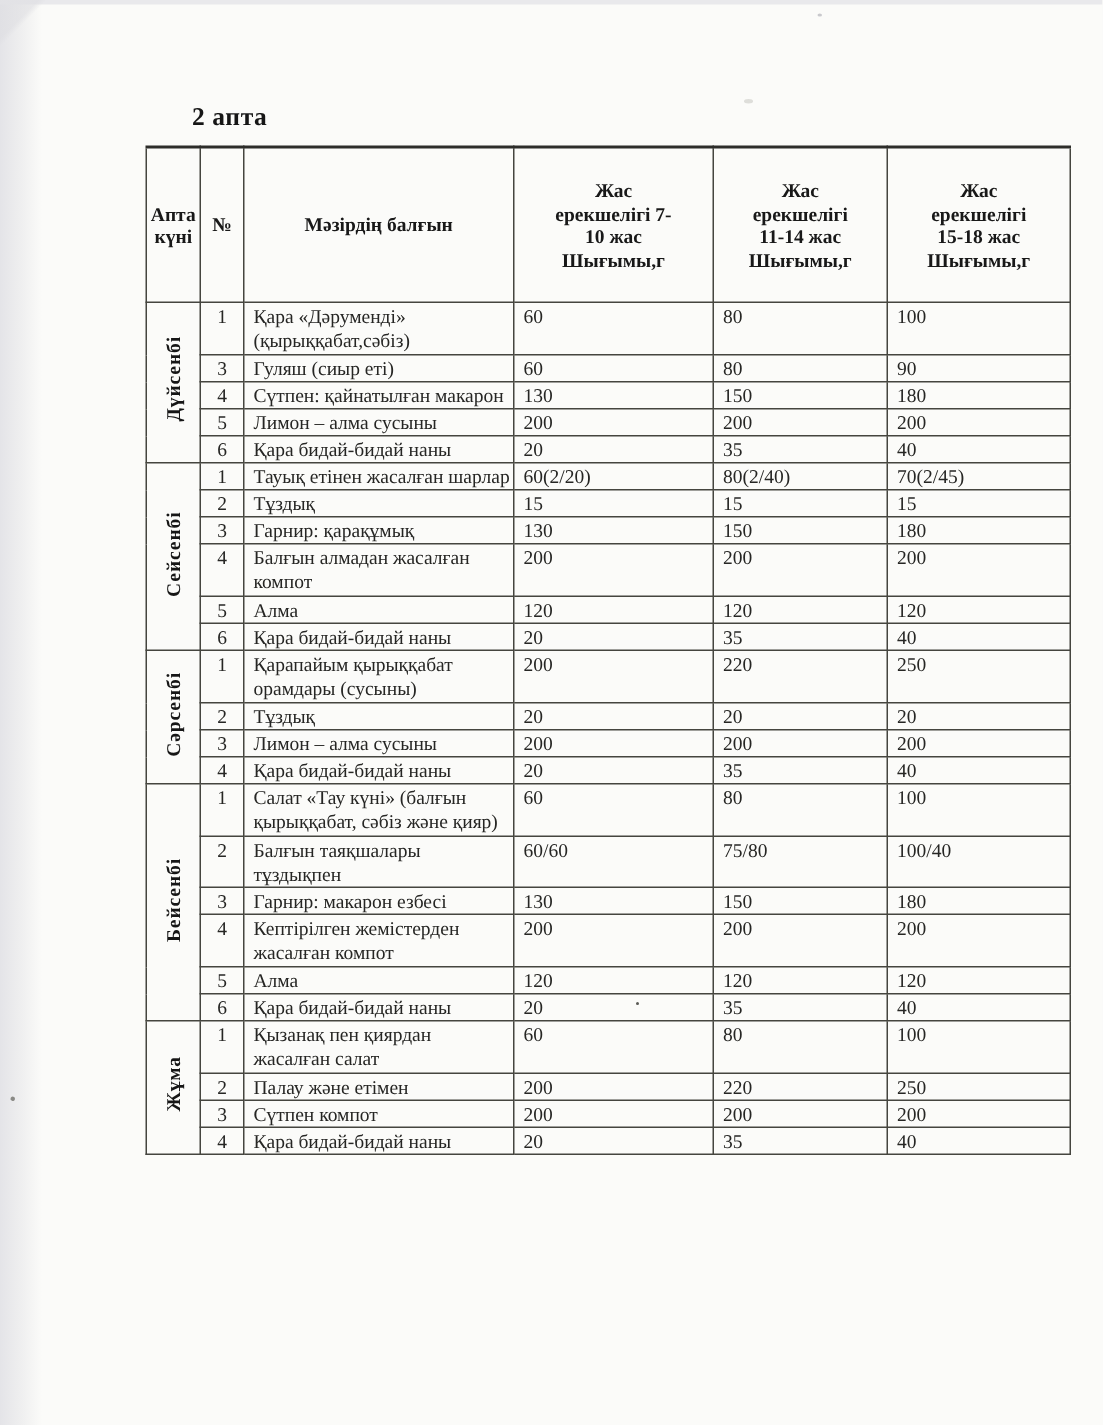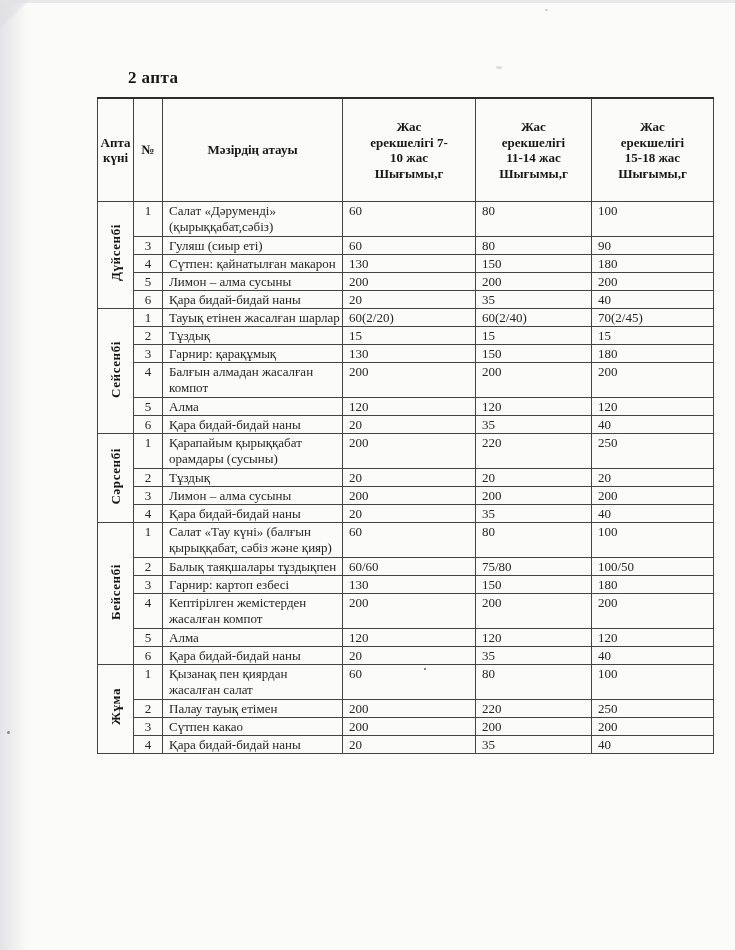--- a/index.html
+++ b/index.html
@@ -60,40 +60,40 @@
         <col style="width:180px">
       <col style="width:133px">
         <col style="width:116px">
         <col style="width:122px">
     </colgroup>
     <thead>
       <tr>
         <th>Апта
 күні</th>
         <th>№</th>
-        <th>Мәзірдің атауы</th>
+        <th>Мәзірдің балғын</th>
         <th>Жас
 ерекшелігі 7-
 10 жас
 Шығымы,г</th>
         <th>Жас
 ерекшелігі
 11-14 жас
 Шығымы,г</th>
         <th>Жас
 ерекшелігі
 15-18 жас
 Шығымы,г</th>
       </tr>
     </thead>
     <tbody id="table-body">
         <tr class="tall">
           <td class="day" rowspan="5"><span>Дүйсенбі</span></td>
           <td class="num">1</td>
-          <td class="name">Салат «Дәруменді» (қырыққабат,сәбіз)</td>
+          <td class="name">Қара «Дәруменді» (қырыққабат,сәбіз)</td>
           <td class="v">60</td>
           <td class="v">80</td>
           <td class="v">100</td>
         </tr>
         <tr class="single">
           <td class="num">3</td>
           <td class="name">Гуляш (сиыр еті)</td>
           <td class="v">60</td>
           <td class="v">80</td>
           <td class="v">90</td>
@@ -117,21 +117,21 @@
           <td class="name">Қара бидай-бидай наны</td>
           <td class="v">20</td>
           <td class="v">35</td>
           <td class="v">40</td>
         </tr>
         <tr class="single">
           <td class="day" rowspan="6"><span>Сейсенбі</span></td>
           <td class="num">1</td>
           <td class="name">Тауық етінен жасалған шарлар</td>
           <td class="v">60(2/20)</td>
-          <td class="v">60(2/40)</td>
+          <td class="v">80(2/40)</td>
           <td class="v">70(2/45)</td>
         </tr>
         <tr class="single">
           <td class="num">2</td>
           <td class="name">Тұздық</td>
           <td class="v">15</td>
           <td class="v">15</td>
           <td class="v">15</td>
         </tr>
         <tr class="single">
@@ -194,28 +194,28 @@
         <tr class="tall">
           <td class="day" rowspan="6"><span>Бейсенбі</span></td>
           <td class="num">1</td>
           <td class="name">Салат «Тау күні» (балғын қырыққабат, сәбіз және қияр)</td>
           <td class="v">60</td>
           <td class="v">80</td>
           <td class="v">100</td>
         </tr>
         <tr class="single">
           <td class="num">2</td>
-          <td class="name">Балық таяқшалары тұздықпен</td>
+          <td class="name">Балғын таяқшалары тұздықпен</td>
           <td class="v">60/60</td>
           <td class="v">75/80</td>
-          <td class="v">100/50</td>
-        </tr>
-        <tr class="single">
-          <td class="num">3</td>
-          <td class="name">Гарнир: картоп езбесі</td>
+          <td class="v">100/40</td>
+        </tr>
+        <tr class="single">
+          <td class="num">3</td>
+          <td class="name">Гарнир: макарон езбесі</td>
           <td class="v">130</td>
           <td class="v">150</td>
           <td class="v">180</td>
         </tr>
         <tr class="tall">
           <td class="num">4</td>
           <td class="name">Кептірілген жемістерден жасалған компот</td>
           <td class="v">200</td>
           <td class="v">200</td>
           <td class="v">200</td>
@@ -237,28 +237,28 @@
         <tr class="tall">
           <td class="day" rowspan="4"><span>Жұма</span></td>
           <td class="num">1</td>
           <td class="name">Қызанақ пен қиярдан жасалған салат</td>
           <td class="v">60</td>
           <td class="v">80</td>
           <td class="v">100</td>
         </tr>
         <tr class="single">
           <td class="num">2</td>
-          <td class="name">Палау тауық етімен</td>
+          <td class="name">Палау және етімен</td>
           <td class="v">200</td>
           <td class="v">220</td>
           <td class="v">250</td>
         </tr>
         <tr class="single">
           <td class="num">3</td>
-          <td class="name">Сүтпен какао</td>
+          <td class="name">Сүтпен компот</td>
           <td class="v">200</td>
           <td class="v">200</td>
           <td class="v">200</td>
         </tr>
         <tr class="single">
           <td class="num">4</td>
           <td class="name">Қара бидай-бидай наны</td>
           <td class="v">20</td>
           <td class="v">35</td>
           <td class="v">40</td>

